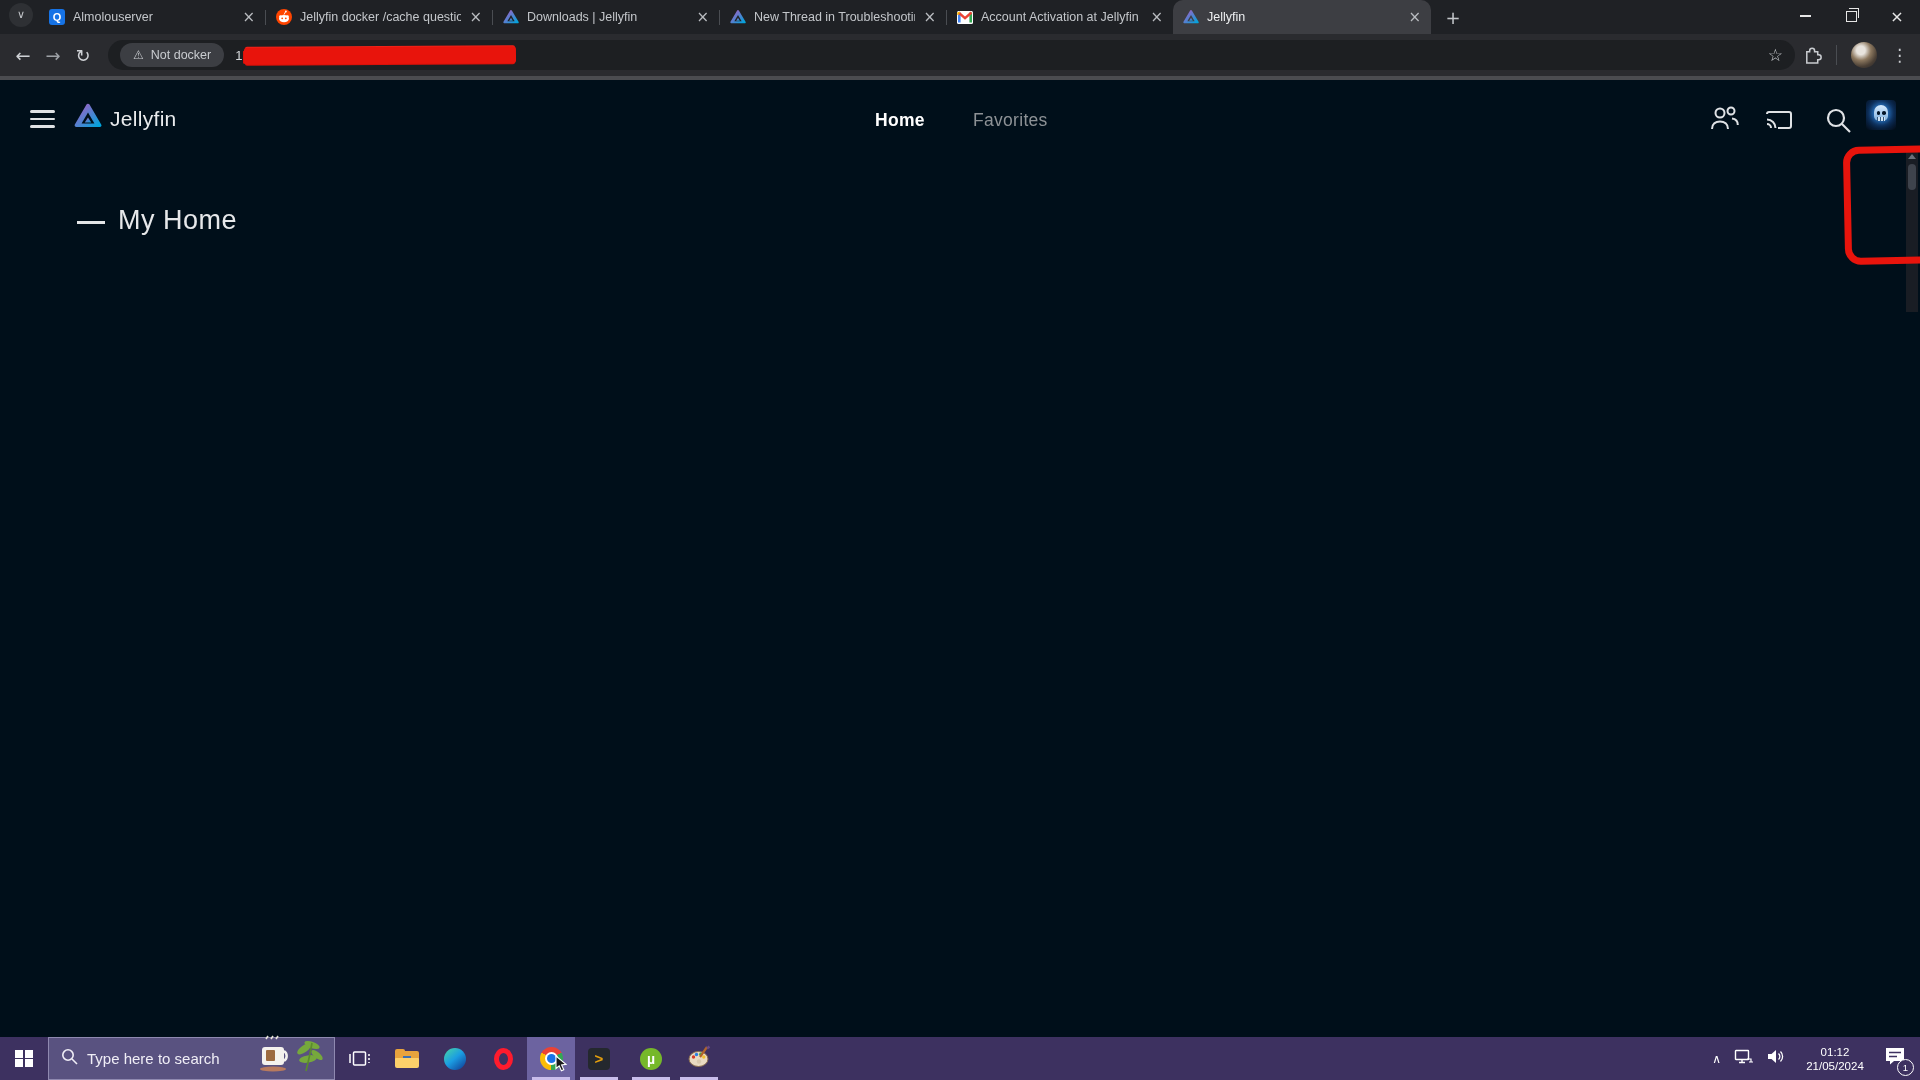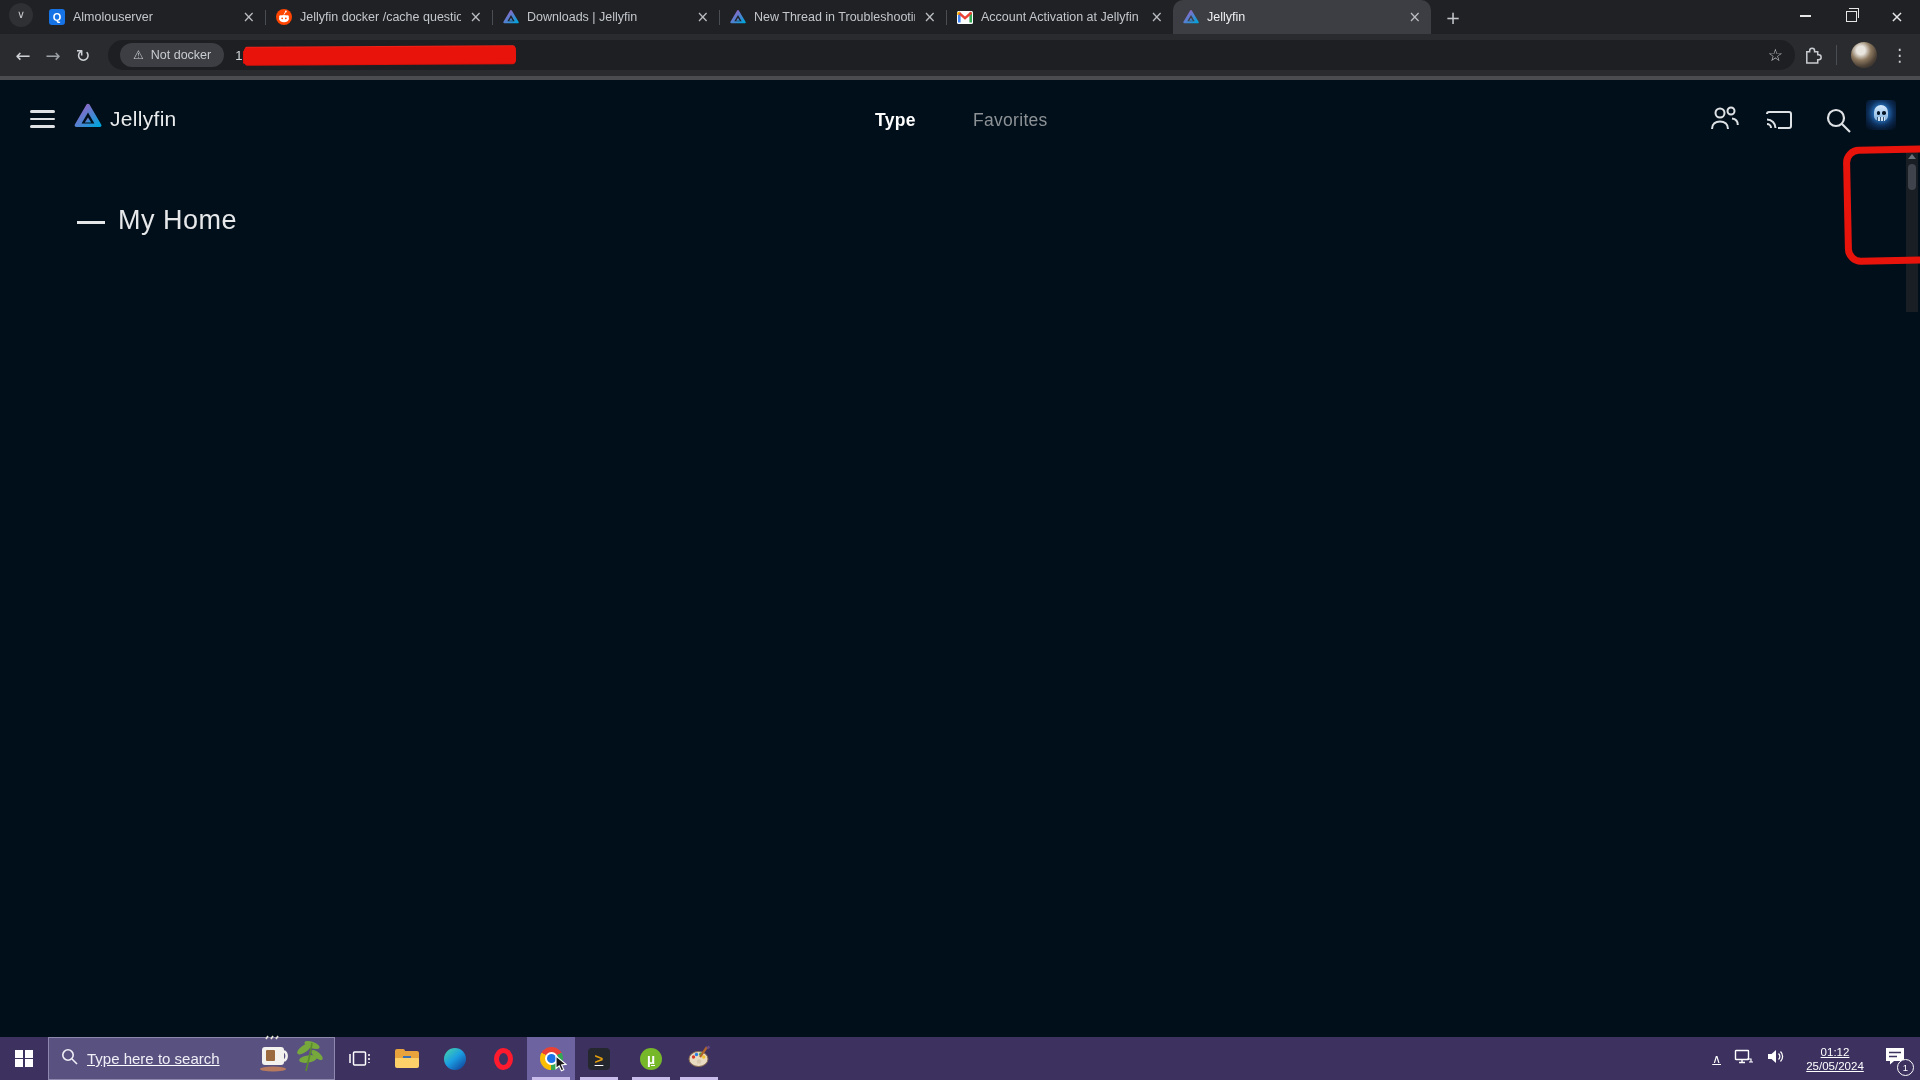--- a/index.html
+++ b/index.html
@@ -82,21 +82,21 @@
 
   .scroll-track{position:absolute;right:2px;top:70px;width:12px;height:162px;background:#191d24;}
   .scroll-up{position:absolute;right:4px;top:74px;width:0;height:0;
       border-left:4px solid transparent;border-right:4px solid transparent;border-bottom:5px solid #6a707a;}
   .scroll-thumb{position:absolute;right:4px;top:84px;width:8px;height:26px;background:#3e434c;border-radius:4px;}
   .red-annot{position:absolute;right:-24px;top:66px;width:86px;height:104px;
       border:7px solid #e8140c;border-radius:16px;transform:rotate(-1.2deg);}
 
   
   .taskbar{position:absolute;bottom:0;left:0;right:0;height:43px;background:#3d3160;
-           display:flex;align-items:center;color:#fff;text-decoration:underline;}
+           display:flex;align-items:center;color:#fff;}
   .start{width:48px;height:43px;display:flex;align-items:center;justify-content:center;}
   .win-logo{display:grid;grid-template-columns:8px 8px;grid-template-rows:8px 8px;gap:1.5px;}
   .win-logo div{background:#fff;}
   .tb-search{width:287px;height:43px;background:#595280;border:1px solid #8f89b0;box-sizing:border-box;
            display:flex;align-items:center;position:relative;}
   .tb-search .mag{margin-left:12px;}
   .tb-search .ph{margin-left:9px;font-size:15px;color:#f0eef6;}
   .tb-search .illus{position:absolute;right:4px;bottom:2px;}
   .tb-ic{width:48px;height:43px;display:flex;align-items:center;justify-content:center;position:relative;}
   .tb-ic.active-tile{background:#6c63a0;}
@@ -275,21 +275,21 @@
     </div>
     <div class="jf-logo">
       <svg width="28" height="28" viewBox="0 0 24 24">
           <polygon points="12,3 22,20 2,20" fill="url(#jfg)" stroke="url(#jfg)" stroke-width="3" stroke-linejoin="round"></polygon>
           <polygon points="12,9 17.5,18.5 6.5,18.5" fill="#000f1a"></polygon>
           <polygon points="12,13.2 14.8,17.6 9.2,17.6" fill="url(#jfg)"></polygon>
         </svg>
     </div>
     <div class="jf-brand">Jellyfin</div>
 
-    <div class="jf-nav-home">Type</div>
+    <div class="jf-nav-home">Home</div>
     <div class="jf-nav-fav">Favorites</div>
 
     <div class="jf-ic people">
       <svg width="32" height="26" viewBox="0 0 32 26" fill="none" stroke="#dfe2e5" stroke-width="2">
         <circle cx="12" cy="8" r="4.5"></circle>
         <path d="M4,24 c0-5 3.5-7.5 8-7.5 s8,2.5 8,7.5"></path>
         <circle cx="23" cy="6" r="3.5"></circle>
         <path d="M24,13.5 c4,0.5 5.8,3 5.8,6.5"></path>
       </svg>
     </div>
@@ -436,21 +436,21 @@
         </svg>
       </span>
       <span>
         <svg width="19" height="15" viewBox="0 0 19 15">
           <polygon points="1,5 4.5,5 9,1 9,14 4.5,10 1,10" fill="#fff"></polygon>
           <path d="M11.5,4.5 a4,4 0 0 1 0,6 M13.5,2.5 a7,7 0 0 1 0,10" stroke="#fff" stroke-width="1.3" fill="none"></path>
         </svg>
       </span>
       <div class="clock">
         <div>01:12</div>
-        <div>25/05/2024</div>
+        <div>21/05/2024</div>
       </div>
       <div class="ac-wrap">
         <svg width="22" height="20" viewBox="0 0 22 20" fill="none" stroke="#fff" stroke-width="1.5">
           <path d="M2,2 h18 v13 h-10 l-4,3.5 v-3.5 h-4 z" fill="#fff" stroke="none"></path>
           <path d="M5,6.5 h12 M5,10.5 h8" stroke="#3d3160"></path>
         </svg>
         <div class="badge">1</div>
       </div>
     </div>
   </div>

